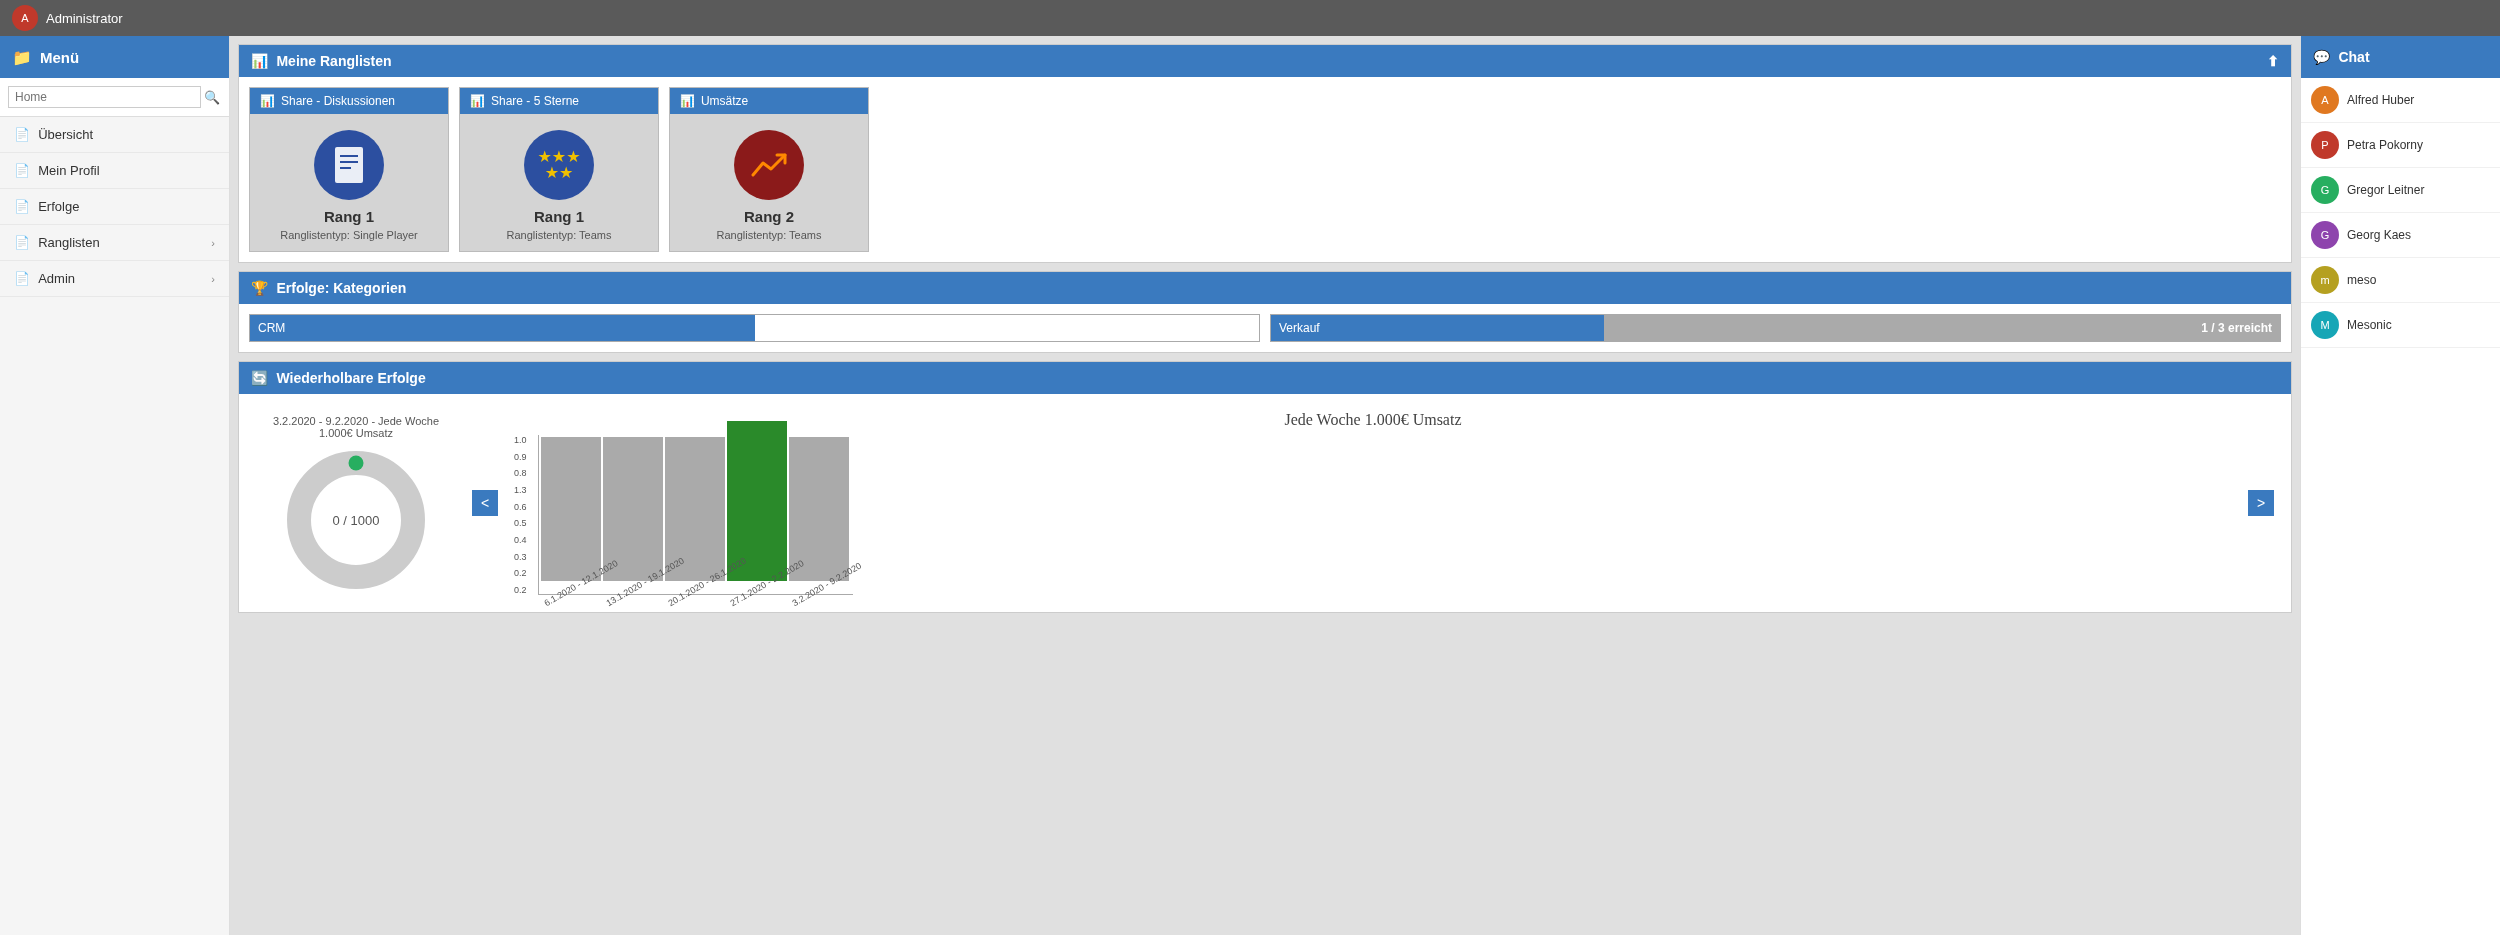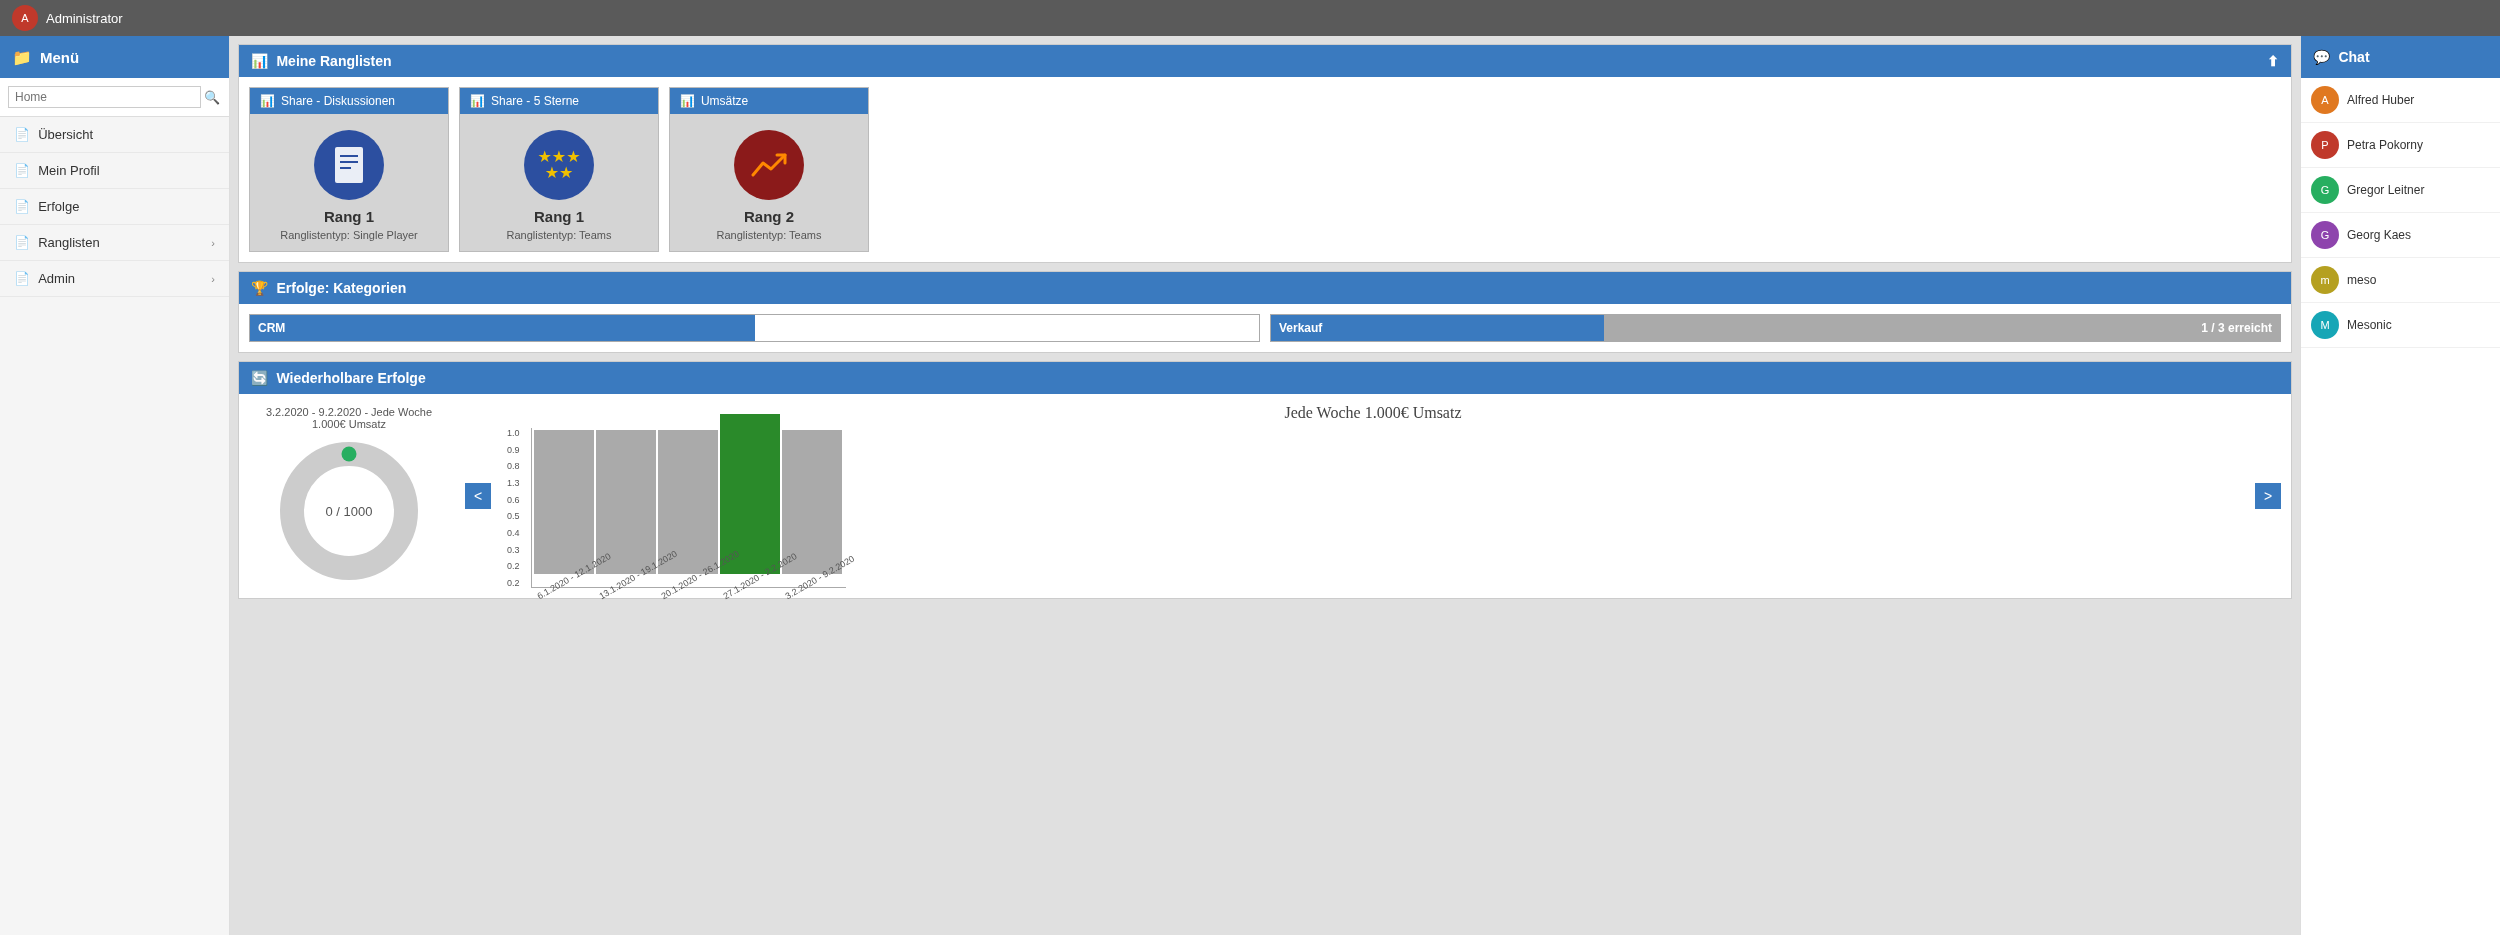--- a/index.html
+++ b/index.html
@@ -195,41 +195,41 @@
       height: 28px;
       border: 1px solid #aaa;
     }
     .prog-filled {
       background: #3a7abf;
       display: flex;
       align-items: center;
       padding-left: 8px;
       color: white;
       font-size: 12px;
-      font-weight: bold;
+      font-weight: normal;
       white-space: nowrap;
     }
     .prog-empty {
       background: #aaa;
       flex: 1;
       display: flex;
       align-items: center;
       justify-content: flex-end;
       padding-right: 8px;
       color: white;
       font-size: 12px;
       font-weight: bold;
     }
 
     
     .wieder-body {
-      padding: 10px;
+      padding: 17px;
       display: flex;
       gap: 16px;
-      align-items: center;
+      align-items: flex-end;
     }
     .donut-section {
       display: flex;
       flex-direction: column;
       align-items: center;
       gap: 6px;
       flex-shrink: 0;
       width: 200px;
     }
     .donut-title {

